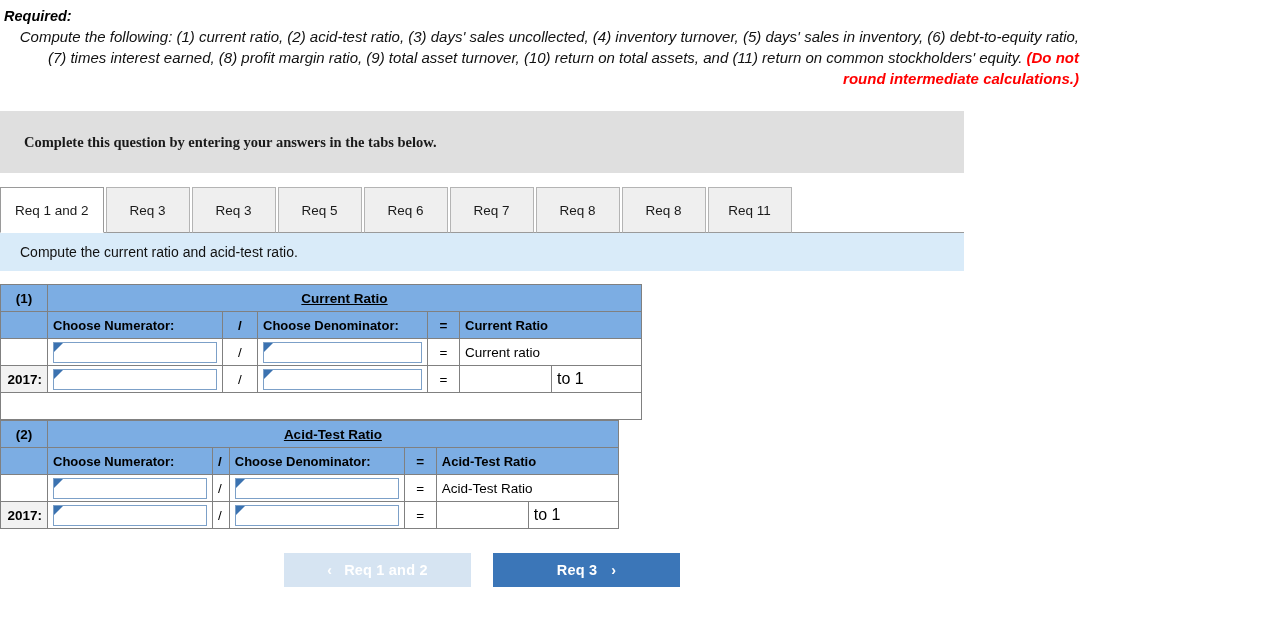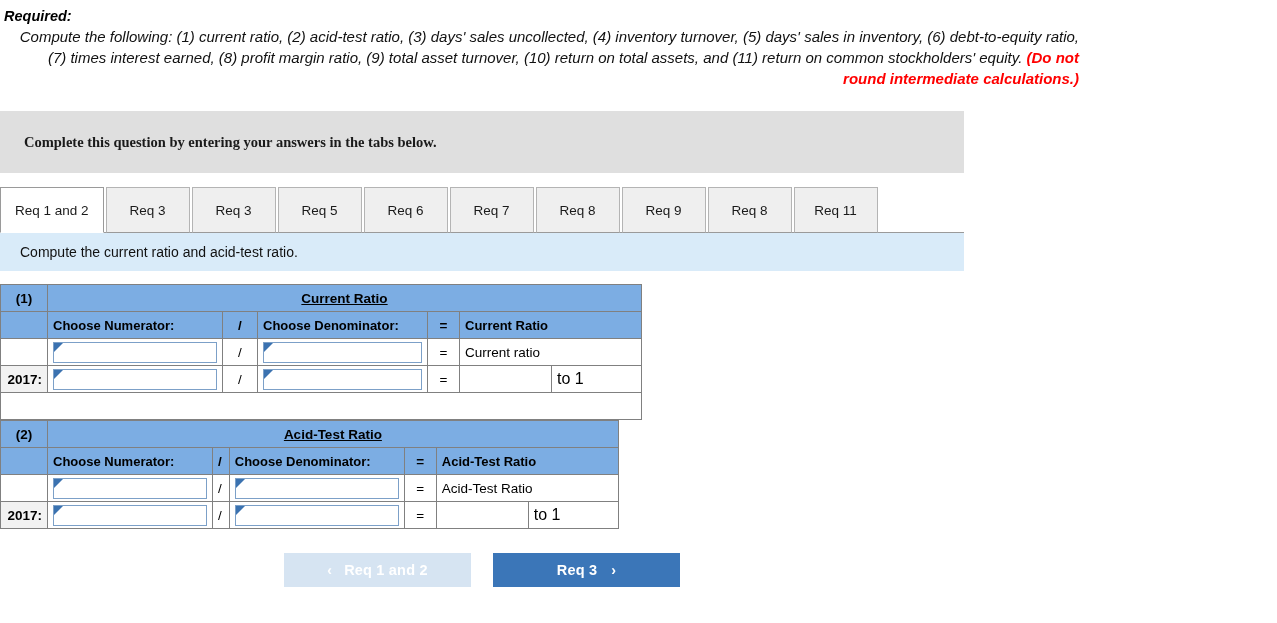--- a/index.html
+++ b/index.html
@@ -219,21 +219,20 @@
 </div>
 
 <div class="tabstrip" id="tabstrip">
     <div class="tab active wide">Req 1 and 2</div>
     <div class="tab">Req 3</div>
     <div class="tab">Req 3</div>
     <div class="tab">Req 5</div>
     <div class="tab">Req 6</div>
     <div class="tab">Req 7</div>
     <div class="tab">Req 8</div>
-    <div class="tab">Req 9</div>
     <div class="tab">Req 8</div>
     <div class="tab">Req 11</div>
   </div>
 
 <div class="instruction-strip">
   <div class="instruction-text">Compute the current ratio and acid-test ratio.</div>
 </div>
 
 <div class="tables-wrap">
 

